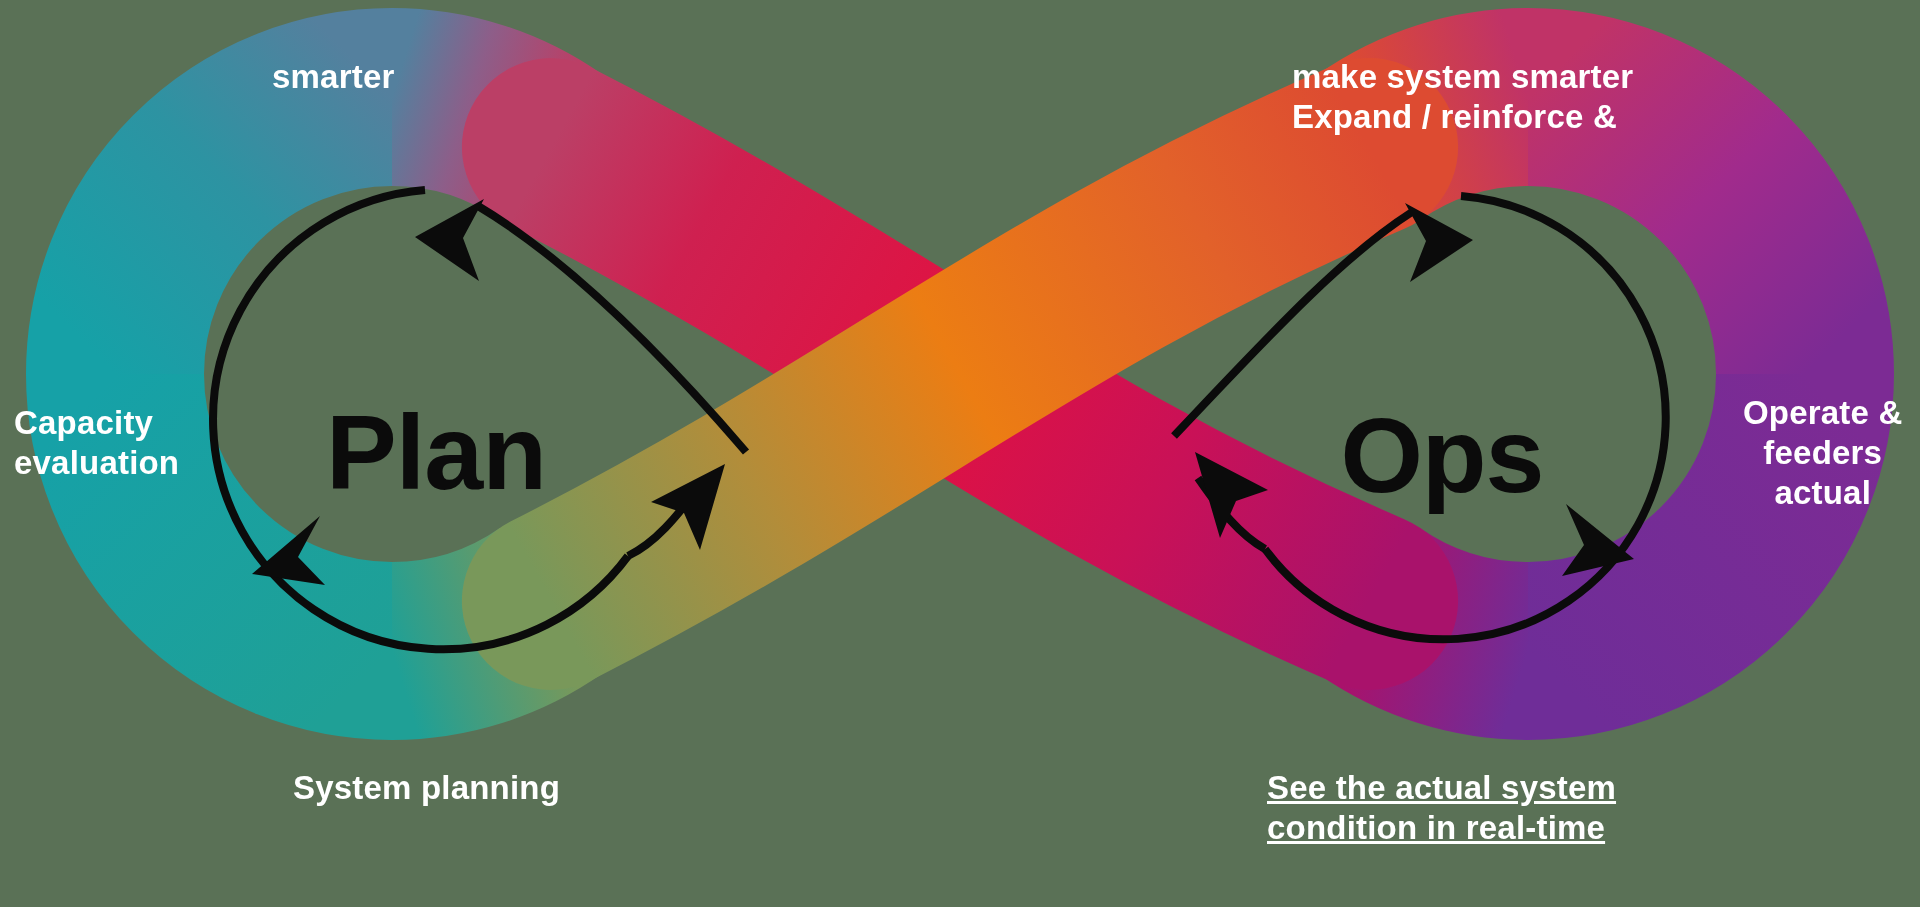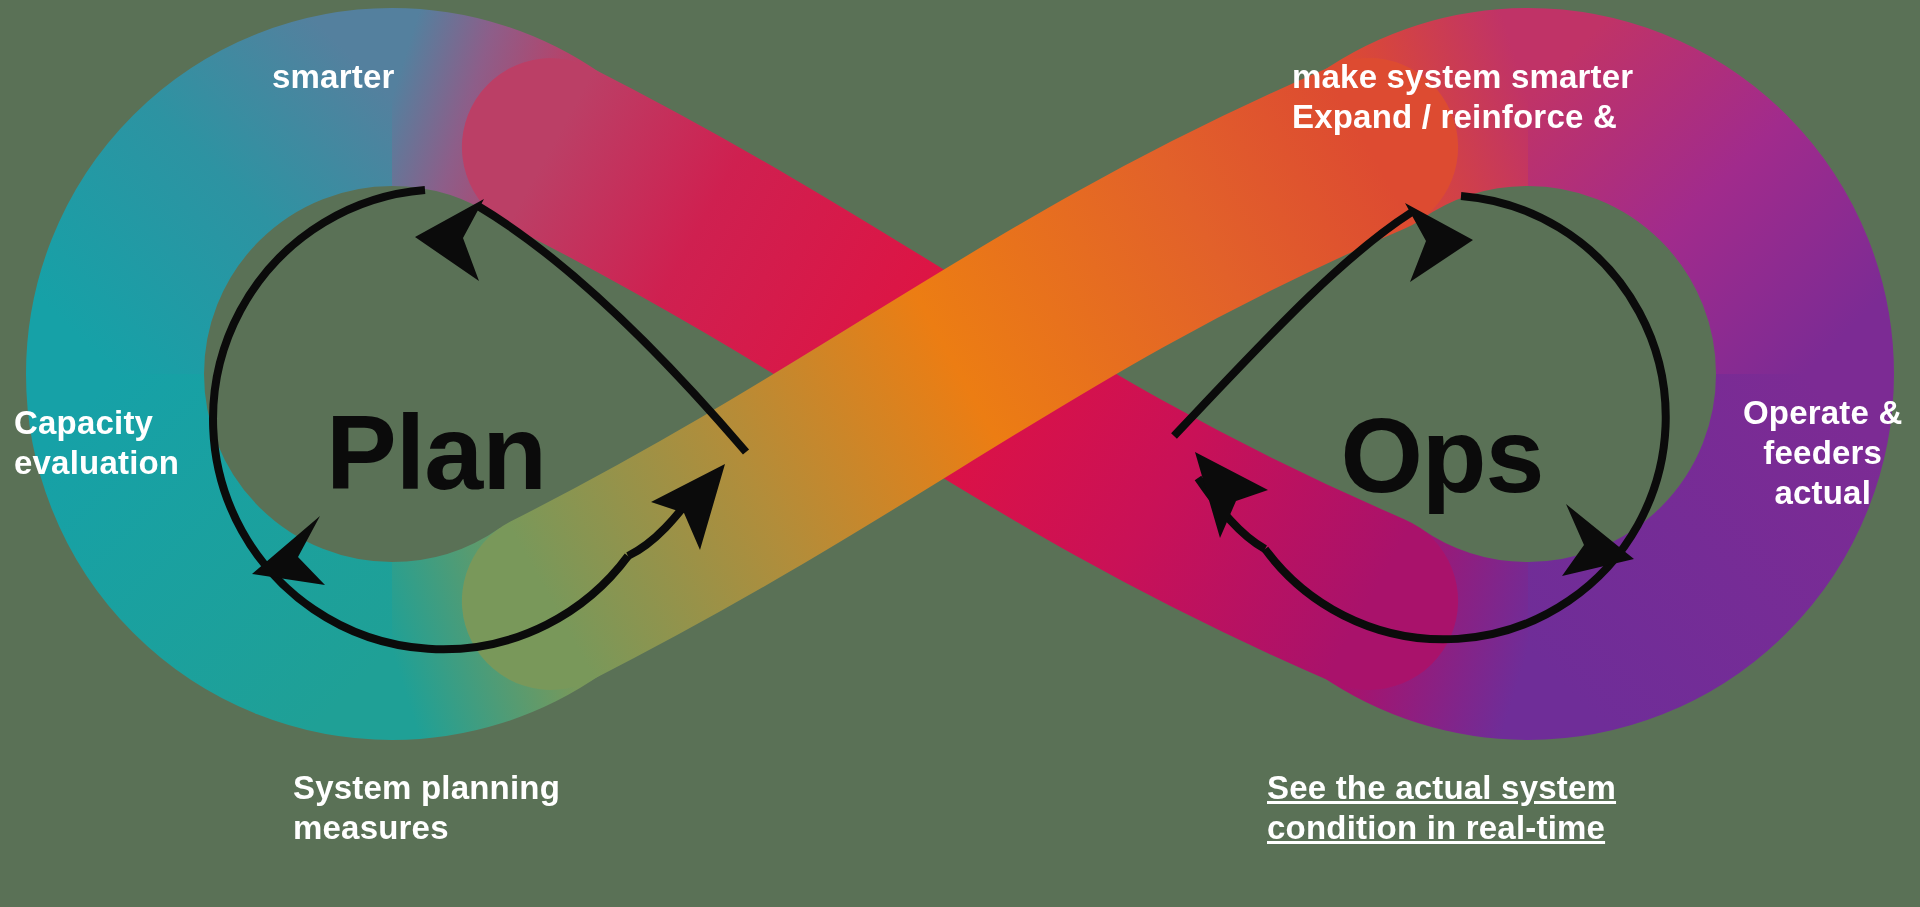--- a/index.html
+++ b/index.html
@@ -141,21 +141,20 @@
 
   <div class="label" style="left:272px; top:57px;">
     <span>smarter</span>
   </div>
   <div class="label" style="left:14px; top:403px;">
     <span>Capacity</span>
     <span>evaluation</span>
   </div>
   <div class="label" style="left:293px; top:768px;">
     <span>System planning</span>
-    <span>measures</span>
   </div>
 
   <div class="label" style="left:1292px; top:57px;">
     <span>make system smarter</span>
     <span>Expand / reinforce &amp;</span>
   </div>
   <div class="label" style="left:1743px; top:393px;text-align:center;">
     <span>Operate &amp;</span>
     <span>feeders</span>
     <span>actual</span>

